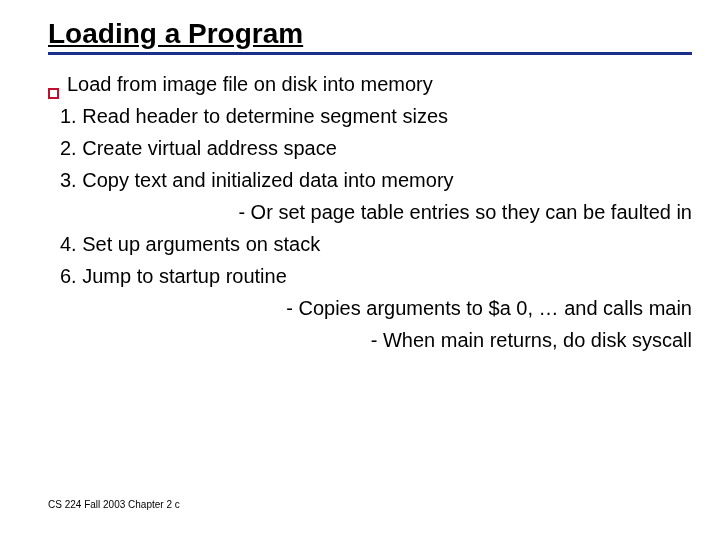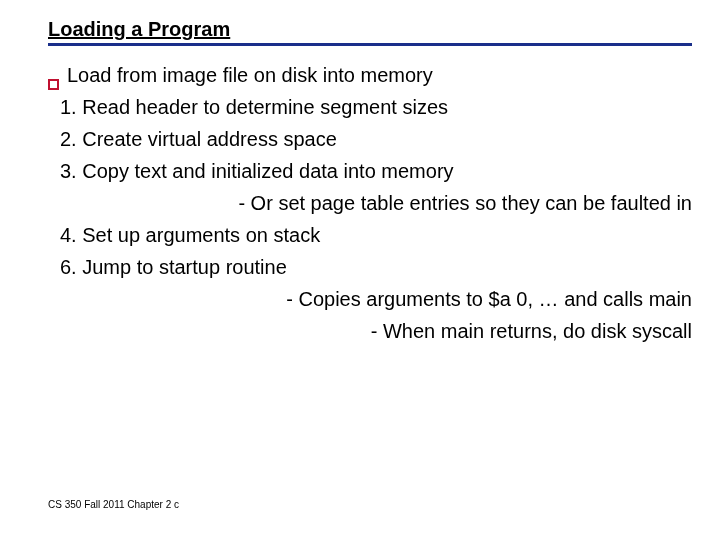--- a/index.html
+++ b/index.html
@@ -6,21 +6,21 @@
     body {
       width: 720px;
       height: 540px;
       background: #ffffff;
       font-family: Arial, Helvetica, sans-serif;
       color: #000000;
       position: relative;
       padding: 18px 28px 0 48px;
     }
     .title {
-      font-size: 20px;
+      font-size: 28px;
       font-weight: bold;
       text-decoration: underline;
       margin-bottom: 2px;
     }
     .title-rule {
       border: none;
       border-top: 3px solid #1a2f8a;
       margin-bottom: 14px;
       width: 100%;
     }
@@ -74,13 +74,13 @@
   <div class="num-item">1. Read header to determine segment sizes</div>
   <div class="num-item">2. Create virtual address space</div>
   <div class="num-item">3. Copy text and initialized data into memory</div>
   <div class="sub-item">- Or set page table entries so they can be faulted in</div>
   <div class="num-item">4. Set up arguments on stack</div>
   <div class="num-item">6. Jump to startup routine</div>
   <div class="sub-item">- Copies arguments to $a 0, … and calls main</div>
   <div class="sub-item">- When main returns, do disk syscall</div>
 </div>
 
-<div class="footer">CS 350 Fall 2011 Chapter 2 c</div>
+<div class="footer">CS 224 Fall 2003 Chapter 2 c</div>
 
 </body></html>

